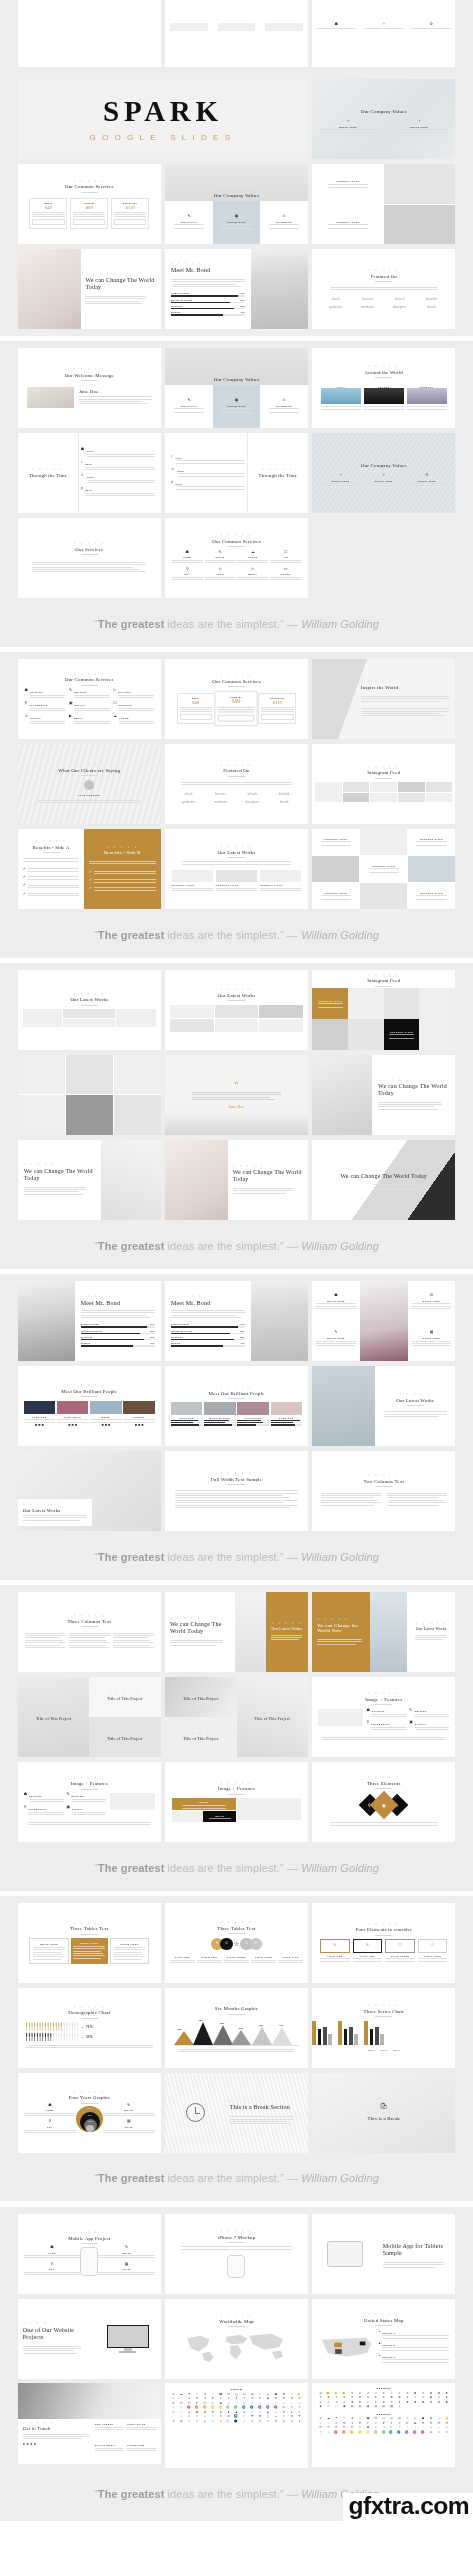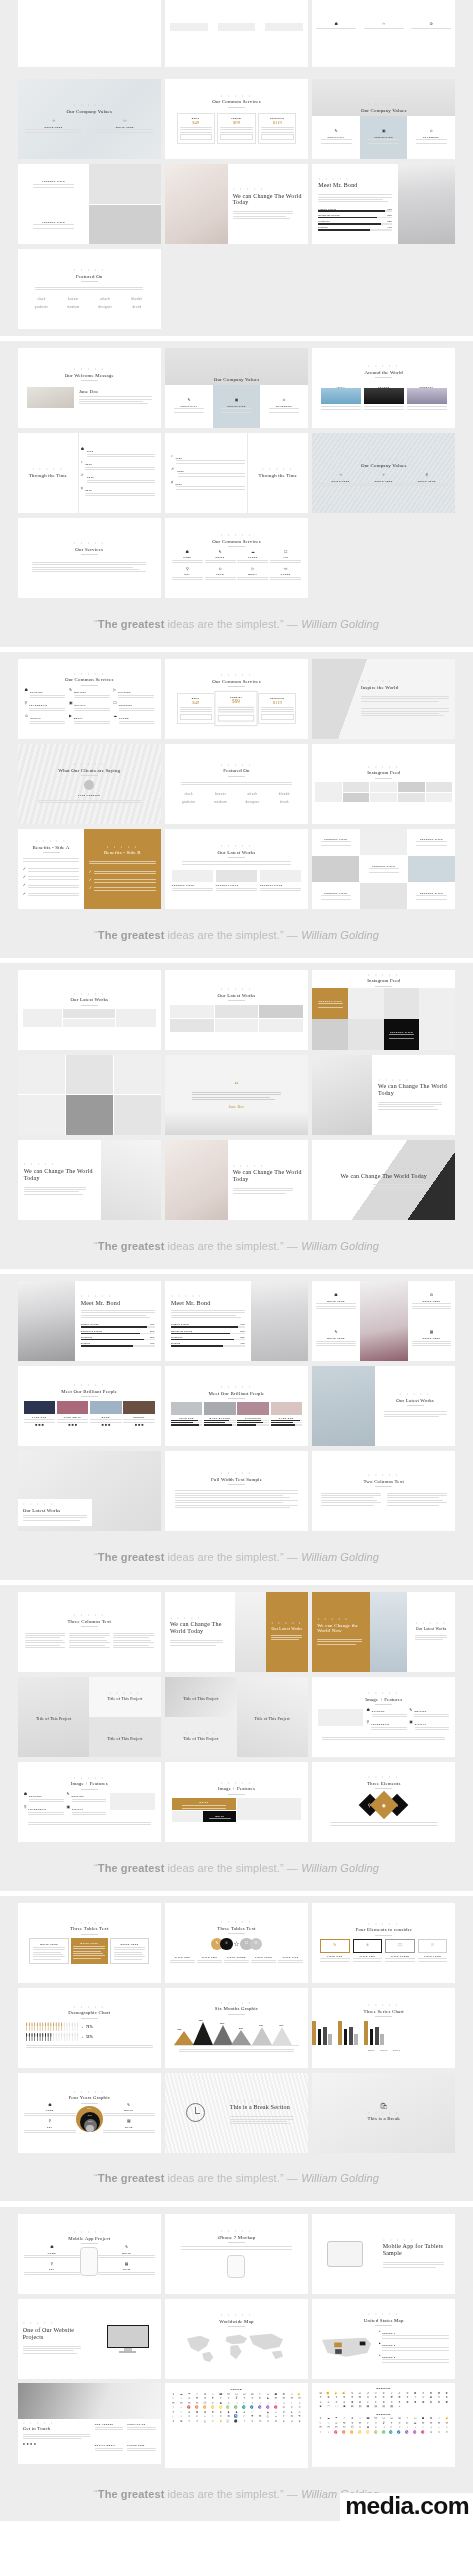--- a/index.html
+++ b/index.html
@@ -234,20 +234,24 @@
               <div class="ln"></div>
             </div>
         </div>
       </div>
     </div>
   </div>
 
   <div class="section">
     <div class="grid">
 
+      <div class="slide hero" style="grid-column:1 / span 2;">
+        <div class="brand">SPARK</div>
+        <div class="brandsub">GOOGLE SLIDES</div>
+      </div>
 
       <div class="slide" style="background:linear-gradient(135deg,#e9ecee 0%,#dde3e6 60%,#e6eaec 100%);">
         <div class="dots">✦ ✦ ✦ ✦ ✦</div>
         <div class="t t-s">Our Company Values</div>
         <div class="row sp mt6" style="padding:0 9.5px;">
           <div style="width:40%;text-align:center;">
             <div class="ic sm">☆</div>
             <div class="cap">Write Here</div>
             <div class="ln"></div>
               <div class="ln"></div>
@@ -2535,17 +2539,17 @@
             <span>♕</span>
             <span>♖</span>
         </div>
       </div>
     </div>
 
     <div class="quote" style="padding-bottom:21px;">
       <span>“</span><b>The greatest</b><span> ideas are the simplest.”</span><span> — </span><i>William Golding</i>
     </div>
 
-    <div class="wm">media.com</div>
+    <div class="wm">gfxtra.com</div>
   </div>
 
 </div>
 
 
 </body></html>

